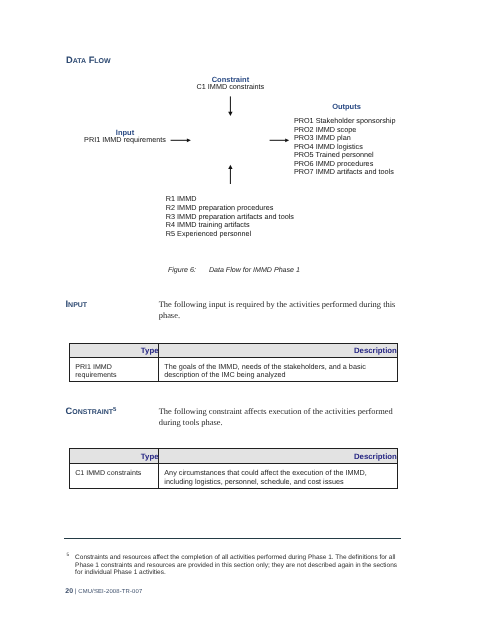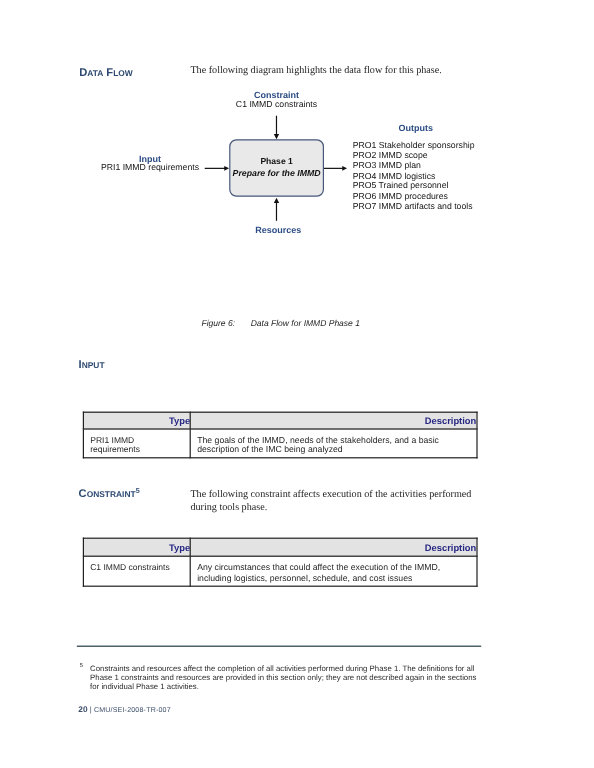--- a/index.html
+++ b/index.html
@@ -135,21 +135,20 @@
   }
   .pagefoot b { font-weight: bold; font-size: 6.9px; letter-spacing: 0.2px; }
   .pagefoot .sep { padding: 0 1.6px; font-size: 6.3px; }
 </style>
 </head>
 <body>
 
 <div class="page">
 
   <div class="sec-head" style="left:66px; top:55px;"><span>Data Flow</span></div>
-  <div class="body-par" style="left:158.7px; top:53.0px; width:245px;">The following diagram highlights the data flow for this phase.</div>
 
   <div class="diagram">
     <svg class="diag-svg" width="495" height="300" viewBox="0 0 495 300">
 
       <g stroke="#111" stroke-width="1" fill="#111">
         <line x1="170.6" y1="140.3" x2="187.5" y2="140.3"></line>
         <polygon points="190.9,140.3 186.9,138.4 186.9,142.2" stroke="none"></polygon>
         <line x1="230.4" y1="96.4" x2="230.4" y2="113"></line>
         <polygon points="230.4,116.1 228.2,111.7 232.6,111.7" stroke="none"></polygon>
         <line x1="230.4" y1="184" x2="230.4" y2="168"></line>
@@ -169,34 +168,37 @@
     <div class="dlist" style="position:absolute; left:293.9px; top:117px;">
       <div class="dlabel" style="position:relative; left:0; top:0;">PRO1 Stakeholder sponsorship</div>
       <div class="dlabel" style="position:relative; left:0; top:0;">PRO2 IMMD scope</div>
       <div class="dlabel" style="position:relative; left:0; top:0;">PRO3 IMMD plan</div>
       <div class="dlabel" style="position:relative; left:0; top:0;">PRO4 IMMD logistics</div>
       <div class="dlabel" style="position:relative; left:0; top:0;">PRO5 Trained personnel</div>
       <div class="dlabel" style="position:relative; left:0; top:0;">PRO6 IMMD procedures</div>
       <div class="dlabel" style="position:relative; left:0; top:0;">PRO7 IMMD artifacts and tools</div>
     </div>
 
-    <div class="dlabel hdr" style="left:131.9px; top:187.7px; width:200px; text-align:center;">Resources</div>
-
-    <div class="phasebox" style="left:191px; top:116px; width:79px; height:48px;">
-      <div class="t1" style="margin-top:13.6px;">Phase 1</div>
-      <div class="t2">Prepare for the IMMD</div>
+    <div class="dlist" style="position:absolute; left:165.8px; top:195.4px;">
+      <div class="dlabel" style="position:relative;">R1 IMMD</div>
+      <div class="dlabel" style="position:relative;">R2 IMMD preparation procedures</div>
+      <div class="dlabel" style="position:relative;">R3 IMMD preparation artifacts and tools</div>
+      <div class="dlabel" style="position:relative;">R4 IMMD training artifacts</div>
+      <div class="dlabel" style="position:relative;">R5 Experienced personnel</div>
     </div>
+
   </div>
 
   <div class="figcap" style="left:167.9px; top:265.8px;">
     <span style="position:absolute;left:0;top:0;">Figure 6:</span>
     <span style="position:absolute;left:41.0px;top:0;">Data Flow for IMMD Phase 1</span>
   </div>
 
   <div class="sec-head" style="left:65.5px; top:299.0px;"><span>Input</span></div>
+  <div class="body-par" style="left:158.7px; top:299.2px; width:245px;">The following input is required by the activities performed during this phase.</div>
 
   <table class="dtab" style="left:69.4px; top:342.7px; width:327px;">
     <colgroup>
         <col style="width:89.1px">
         <col style="width:238.4px">
       </colgroup>
     <tbody>
         <tr>
       <th style="height:10px">Type</th>
       <th style="height:10px">Description</th>

